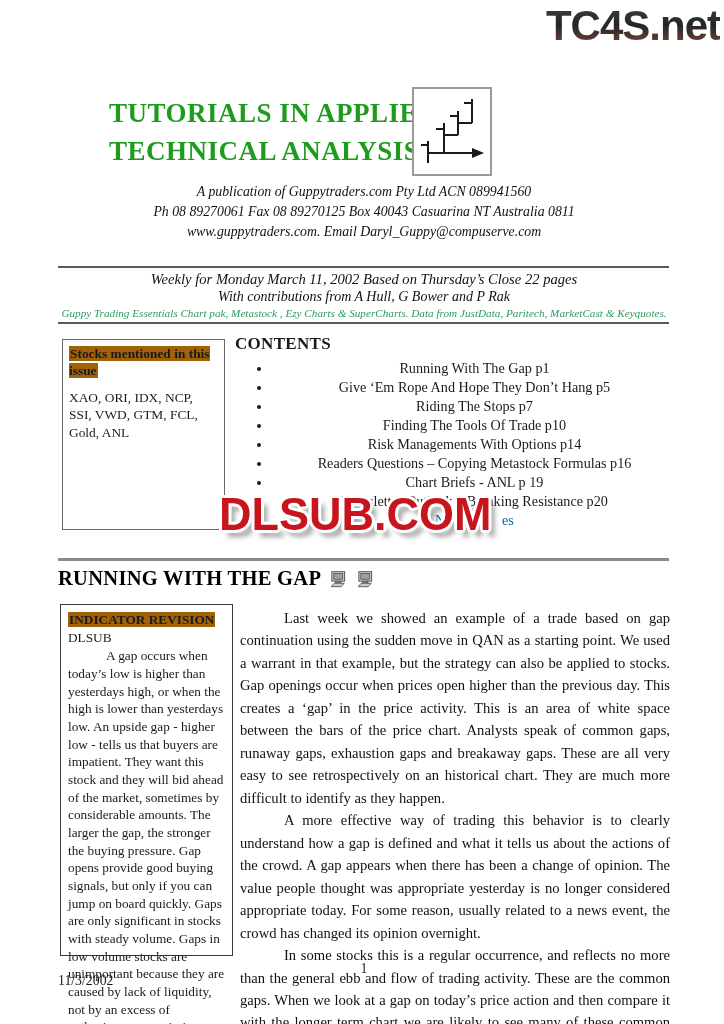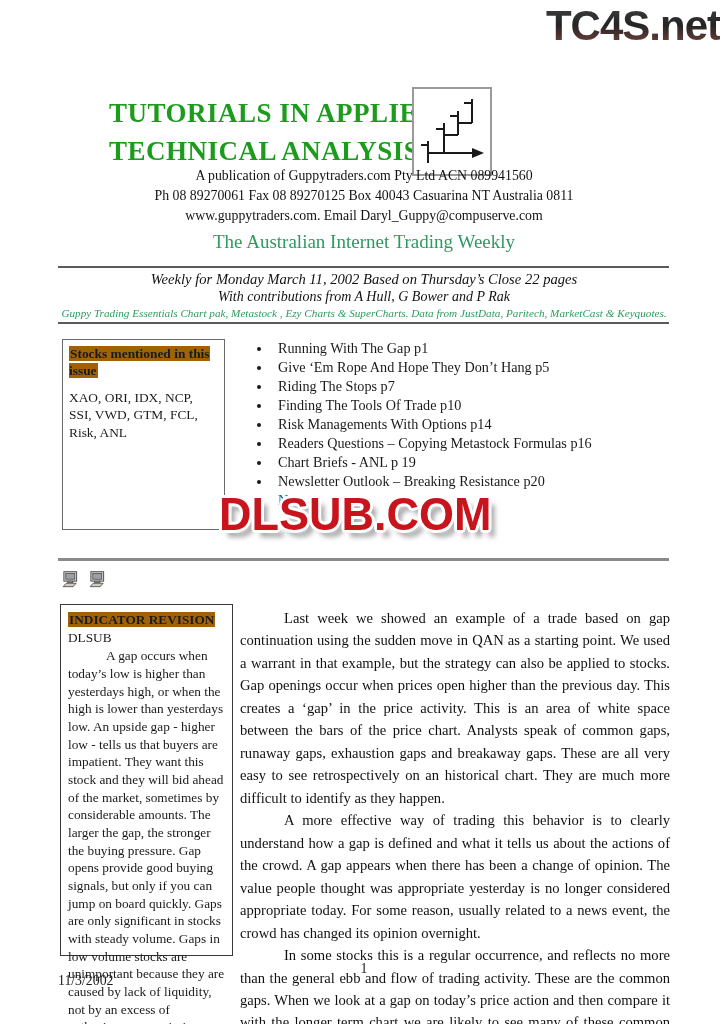--- a/index.html
+++ b/index.html
@@ -43,22 +43,22 @@
   .main-title {
     position:absolute; left:109px; top:94px;
     color:#1c9b1c; font-weight:700; font-size:27px; line-height:1.42;
     letter-spacing:.5px;
   }
   .logo-box {
     position:absolute; left:412px; top:87px; width:80px; height:89px;
     border:2px solid #9a9a9a; background:#fff;
   }
   .pub-block {
-    position:absolute; left:58px; top:166px; width:612px; text-align:center;
-    font-size:13.8px; line-height:1.44; color:#111;
+    position:absolute; left:58px; top:182px; width:612px; text-align:center;
+    font-size:13.8px; line-height:1.44; color:#111;font-style:italic;
   }
   .tagline { color:#2e9a60; font-size:19px; margin-top:2px; }
 
   .hrule { position:absolute; left:58px; width:611px; background:#5a5a5a; height:2px; }
   .hr1 { top:266px; }
   .hr2 { top:322px; }
   .hr3 { top:558px; height:3px; background:#8a8a8a; }
 
   .issue-block {
     position:absolute; left:58px; top:271px; width:612px; text-align:center;
@@ -75,21 +75,21 @@
   .hl-green { background:#a16207; font-weight:700; padding:0 1px; }
   .stocks-list { margin-top:9px; }
   .note-text { margin-top:13px; color:#e8762c; line-height:1.36; }
   .pc-inline { display:inline-block; vertical-align:-3px; margin:0 1px; }
 
   .contents-block { position:absolute; left:235px; top:334px; width:436px; }
   .contents-heading { font-weight:700; font-size:17px; letter-spacing:.3px; }
   .contents-block ul {
     margin-top:5px; padding-left:37px; list-style:disc; font-size:14.2px; line-height:1.27;
   }
-  .contents-block li { padding-left:6px; margin-bottom:1px; }
+  .contents-block li { padding-left:6px; margin-bottom:1px;text-align:center; }
   .obscured-li { white-space:pre; color:#0369a1; }
 
   
   .article-heading {
     position:absolute; left:58px; top:567px; font-weight:700; font-size:20.5px;
     letter-spacing:.3px; color:#000;
   }
   .article-heading svg { vertical-align:-3px; margin-left:3px; }
 
   .indicator-box {
@@ -149,57 +149,58 @@
         <line x1="14" y1="64" x2="60" y2="64"></line>
       </g>
       <polygon points="58,59 70,64 58,69" fill="#1a1a1a"></polygon>
     </svg>
   </div>
 
   <div class="pub-block">
     <div>A publication of Guppytraders.com Pty Ltd ACN 089941560</div>
     <div>Ph 08 89270061  Fax 08 89270125  Box 40043 Casuarina NT Australia  0811</div>
     <div>www.guppytraders.com.   Email  Daryl_Guppy@compuserve.com</div>
-    <div class="tagline">The Australian Internet Trading Weekly</div>
   </div>
 
   <div class="hrule hr1"></div>
 
   <div class="issue-block">
     <div class="weekly-line">Weekly for Monday March 11, 2002 Based on Thursday’s Close 22 pages</div>
     <div class="contrib-line">With contributions from A Hull, G Bower  and P Rak</div>
     <div class="tools-line">Guppy Trading Essentials Chart pak, Metastock , Ezy Charts &amp; SuperCharts. Data from JustData, Paritech, MarketCast &amp; Keyquotes.</div>
   </div>
 
   <div class="hrule hr2"></div>
 
   <div class="stocks-box">
     <span class="hl-green">Stocks mentioned in this issue</span>
-    <div class="stocks-list"> XAO, ORI, IDX, NCP, SSI, VWD, GTM, FCL, Risk, ANL</div>
+    <div class="stocks-list"> XAO, ORI, IDX, NCP, SSI, VWD, GTM, FCL, Gold, ANL</div>
   </div>
 
   <div class="contents-block">
+    <div class="contents-heading">CONTENTS</div>
     <ul>
       <li>Running With The Gap p1</li>
       <li>Give ‘Em Rope And Hope They Don’t Hang p5</li>
       <li>Riding The Stops p7</li>
       <li>Finding The Tools Of Trade p10</li>
       <li>Risk Managements With Options p14</li>
       <li>Readers Questions – Copying Metastock Formulas p16</li>
       <li>Chart Briefs - ANL p 19</li>
       <li>Newsletter Outlook – Breaking Resistance  p20</li>
       <li class="obscured-li">N                es</li>
     </ul>
   </div>
 
   <div class="dlsub">DLSUB.COM</div>
 
   <div class="hrule hr3"></div>
 
   <div class="article-heading">
+    <span>RUNNING WITH THE GAP</span>
     <svg width="19" height="17" viewBox="0 0 20 18">
         <use href="#pc-icon-def"></use>
       </svg>
     <svg width="19" height="17" viewBox="0 0 20 18">
         <use href="#pc-icon-def"></use>
       </svg>
   </div>
 
   <div class="indicator-box">
     <span class="hl-green">INDICATOR REVISION</span>

